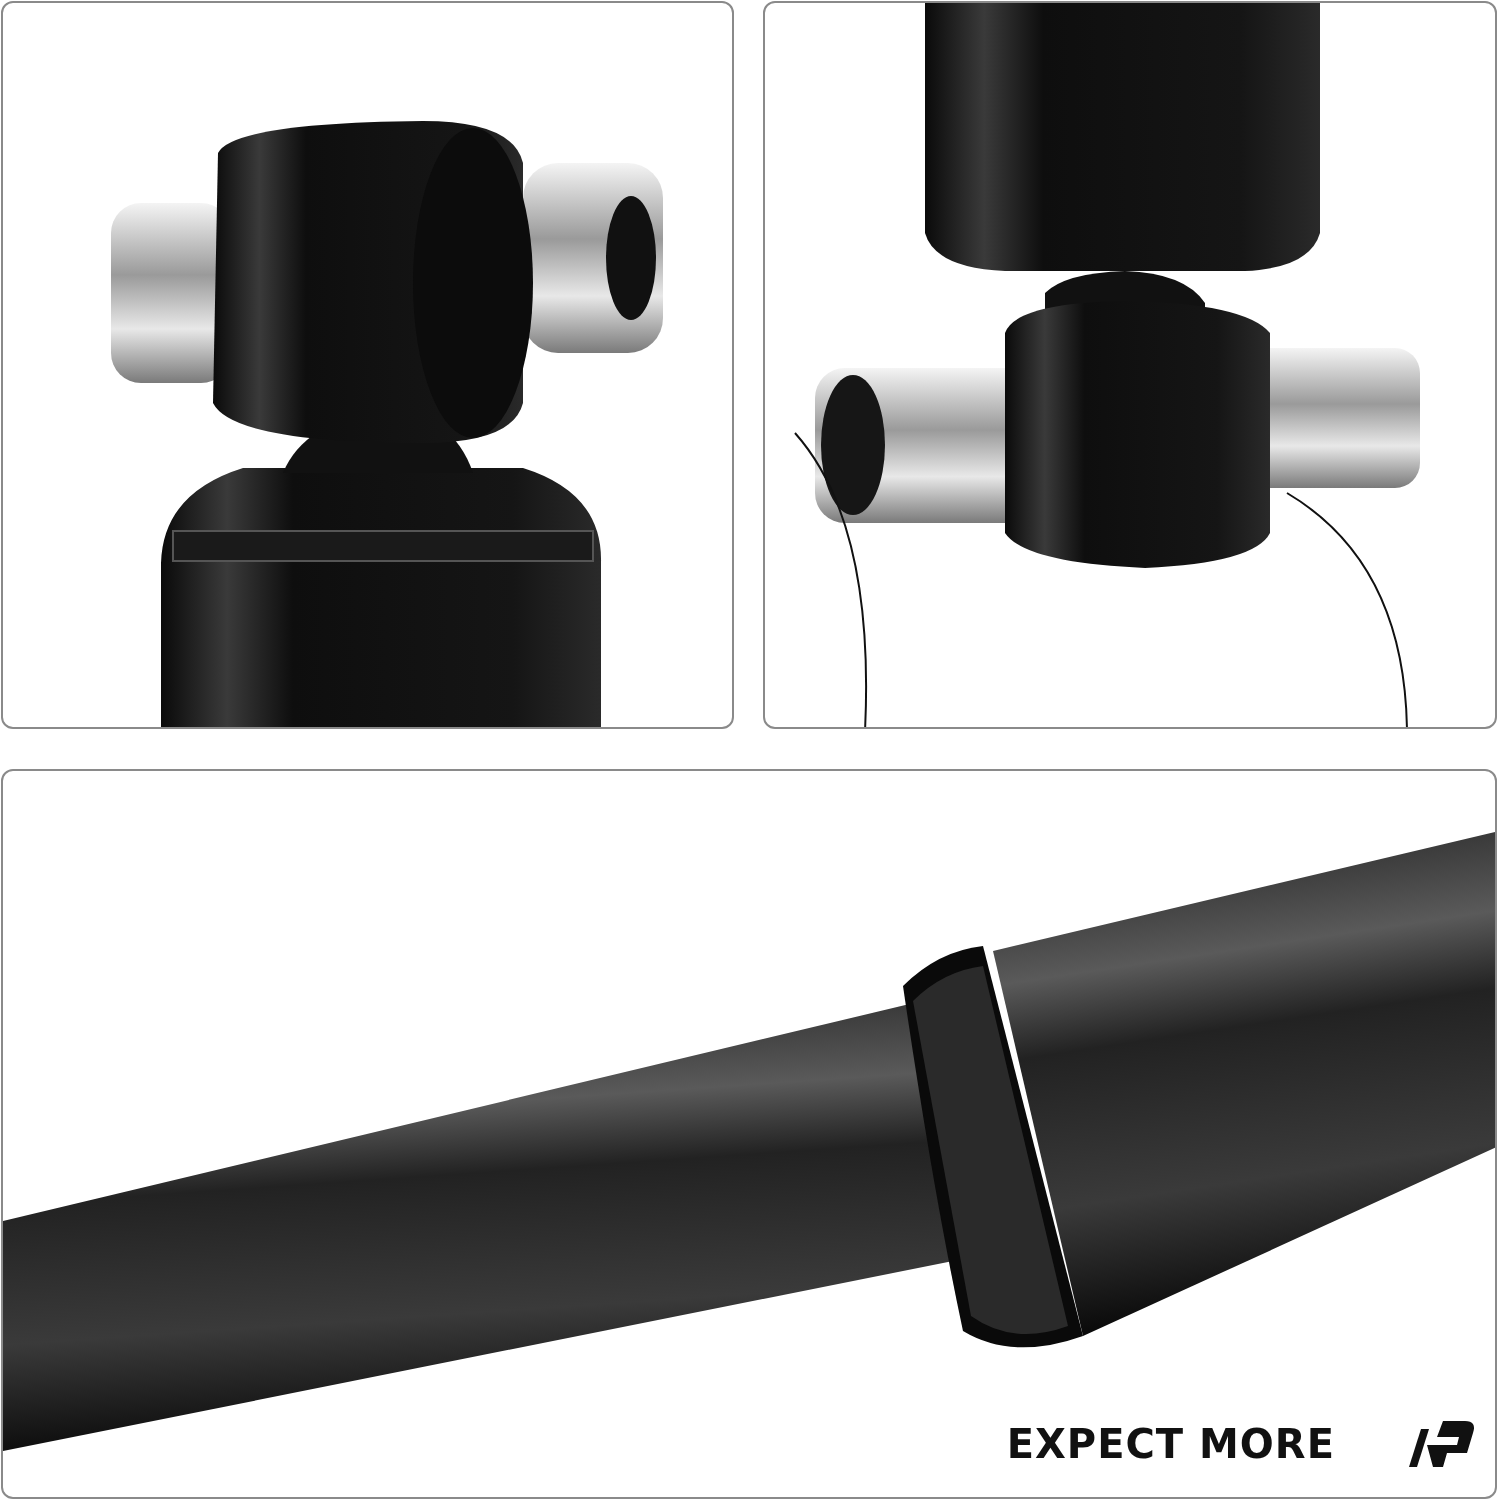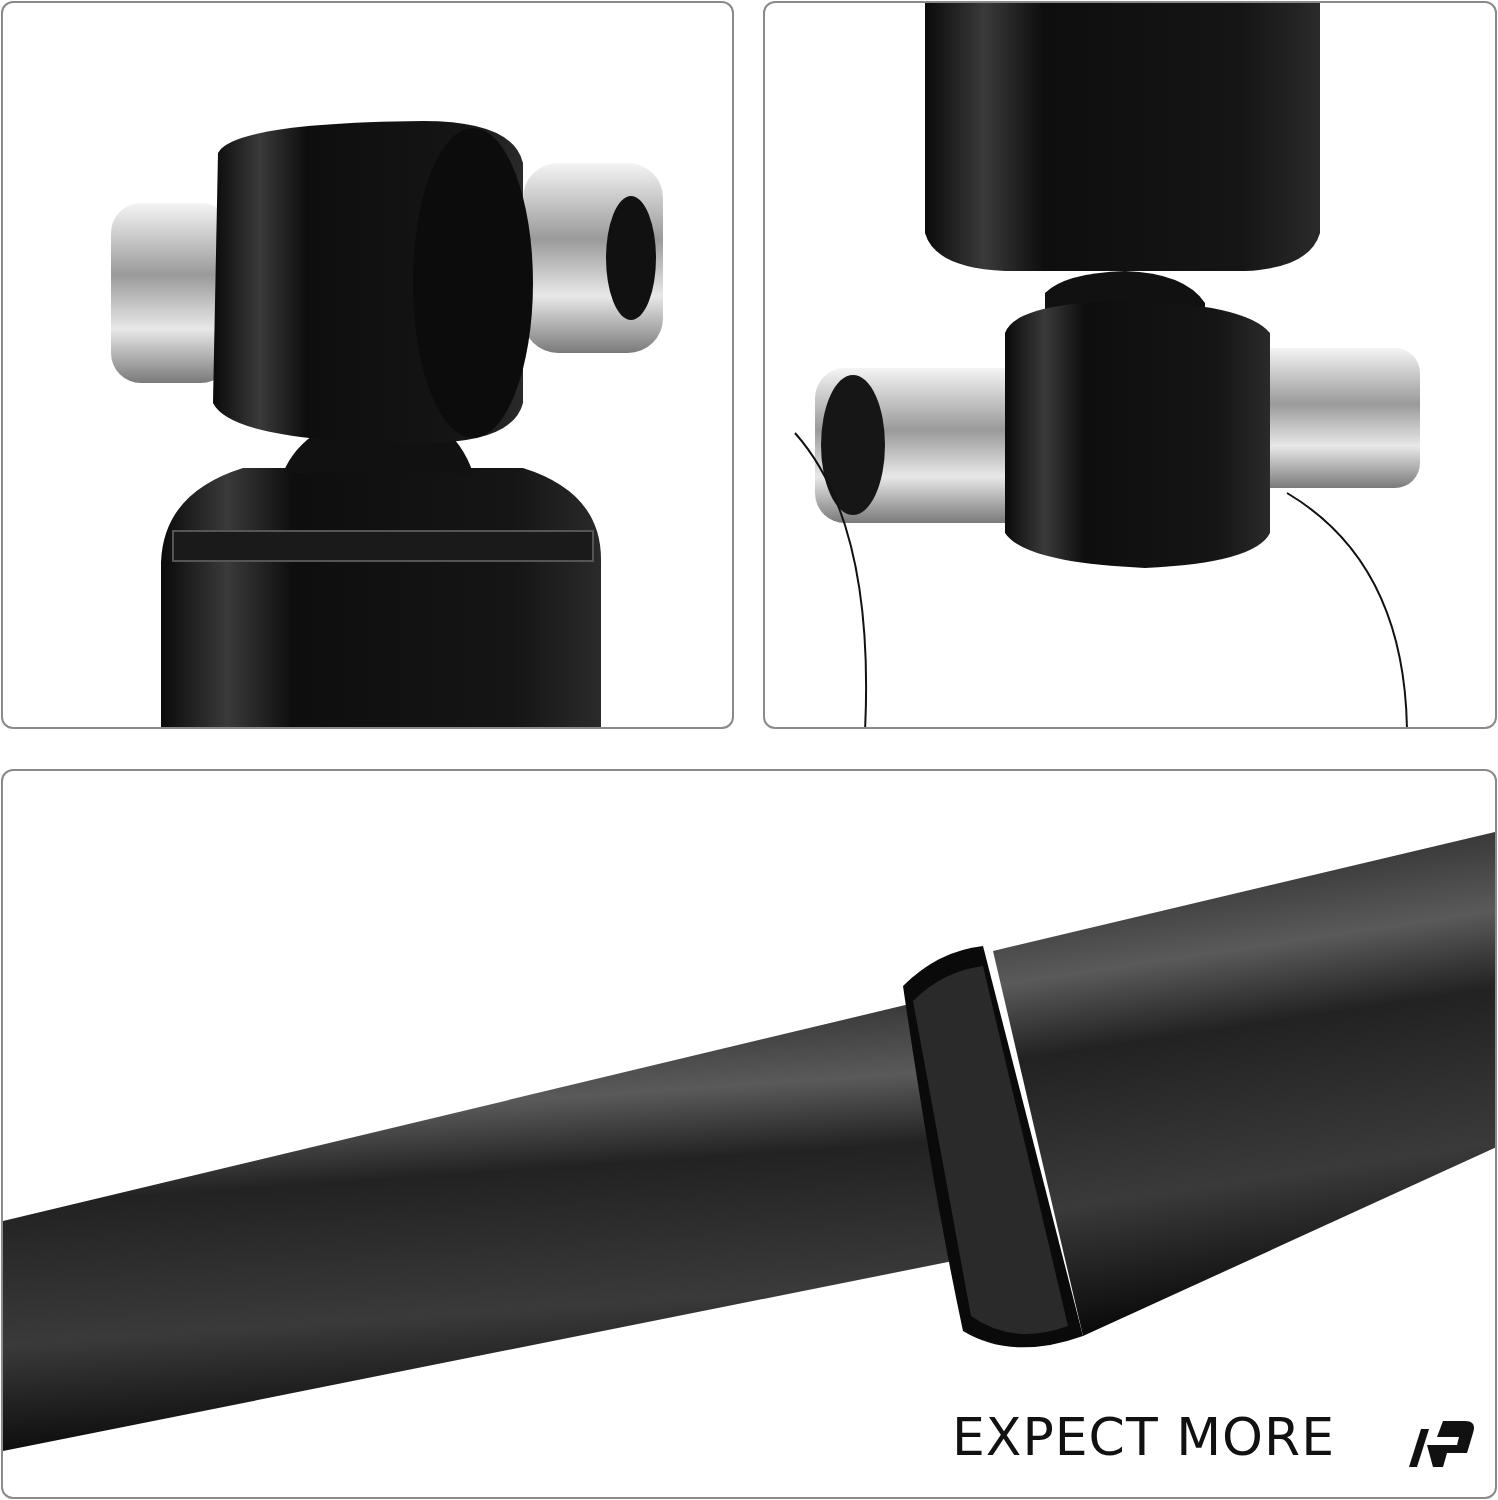--- a/index.html
+++ b/index.html
@@ -2,21 +2,21 @@
 <html><head>
 <meta charset="utf-8">
 <style>
   html, body { margin: 0; padding: 0; background: #ffffff; }
   body { width: 1498px; height: 1500px; position: relative; overflow: hidden; font-family: "DejaVu Sans", sans-serif; }
   .panel { position: absolute; border: 2px solid #8a8a8a; border-radius: 12px; background: #ffffff; overflow: hidden; box-sizing: border-box; }
   #p1 { left: 1px; top: 1px; width: 733px; height: 728px; }
   #p2 { left: 763px; top: 1px; width: 734px; height: 728px; }
   #p3 { left: 1px; top: 769px; width: 1496px; height: 730px; }
   svg { display: block; }
-  .tagline { position: absolute; right: 160px; bottom: 30px; font-family: "DejaVu Sans", sans-serif; font-weight: 400; font-size: 52px; letter-spacing: 1px; color: #111; }
+  .tagline { position: absolute; right: 160px; bottom: 30px; font-family: "DejaVu Sans", sans-serif; font-weight: 700; font-size: 40px; letter-spacing: 1px; color: #111; }
   .logo { position: absolute; right: 18px; bottom: 28px; }
 </style>
 </head>
 <body>
 
 <div class="panel" id="p1">
   <svg width="733" height="728" viewBox="0 0 733 728">
     <defs>
       <linearGradient id="metalG" x1="0" y1="0" x2="0" y2="1">
         <stop offset="0" stop-color="#f4f4f4"></stop>

